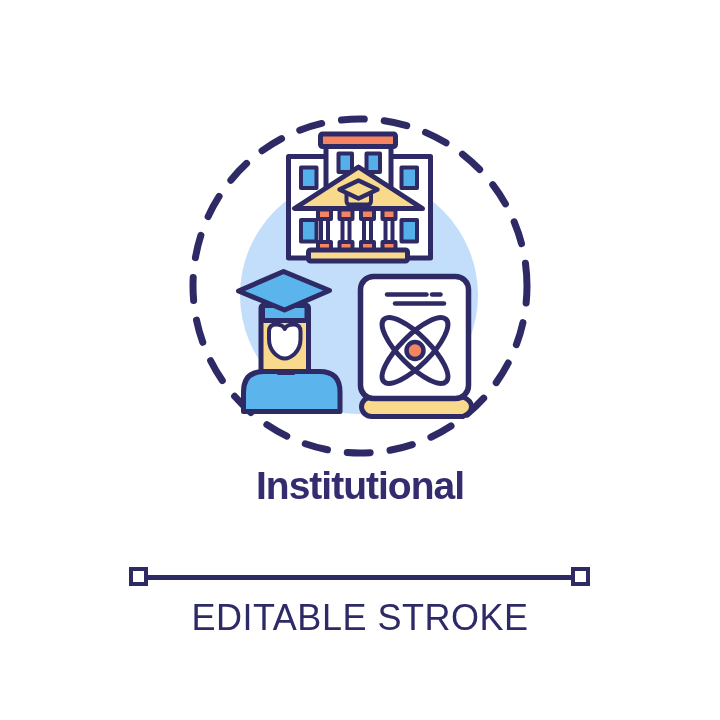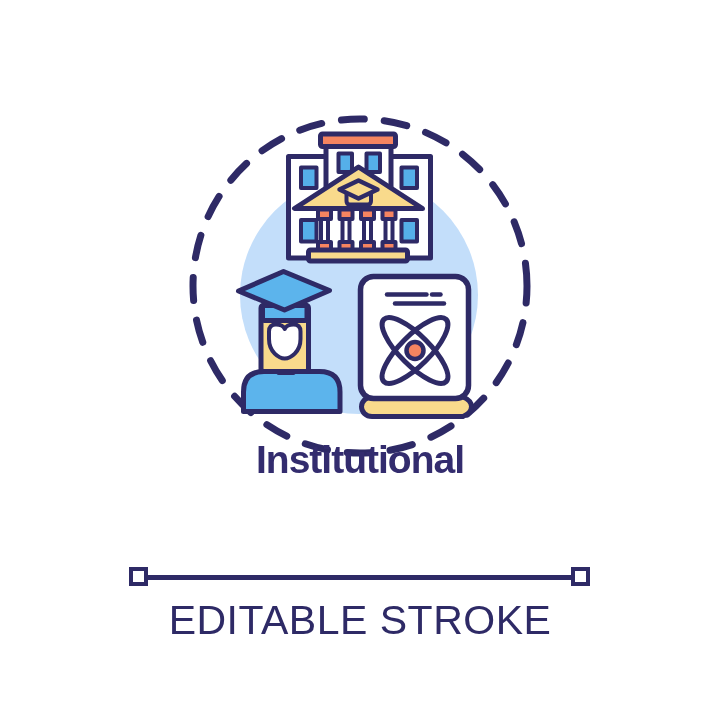--- a/index.html
+++ b/index.html
@@ -13,37 +13,37 @@
   .ln{stroke:var(--outline);stroke-linejoin:round;stroke-linecap:round;}
   .f-none{fill:none}
   .f-white{fill:#ffffff}
   .f-yellow{fill:var(--yellow)}
   .f-orange{fill:var(--orange)}
   .f-sky{fill:var(--sky_blue)}
   .f-window{fill:var(--window_blue)}
   .f-bg{fill:var(--bg_circle)}
 
   .title{
-    position:absolute;left:0;right:0;top:436px;text-align:center;
+    position:absolute;left:0;right:0;top:462px;text-align:center;
     font-size:39px;line-height:47px;font-weight:bold;letter-spacing:-1px;
     color:var(--title_text);
   }
   .divider-line{
     position:absolute;left:147px;top:575px;width:425px;height:5px;
     background:var(--outline);
   }
   .divider-endpoint{
     position:absolute;top:567px;width:11px;height:11px;background:#ffffff;
     border:4px solid var(--outline);
   }
   .divider-endpoint.left{left:129px;}
   .divider-endpoint.right{left:571px;}
   .footer-label{
     position:absolute;left:0;right:0;top:597px;text-align:center;
-    font-size:41px;font-weight:500;letter-spacing:0.5px;
+    font-size:36px;font-weight:500;letter-spacing:0.5px;
     color:var(--outline);
   }
 </style>
 </head>
 <body>
 
 <svg class="art" viewBox="0 0 720 720" aria-hidden="true">
 
   <circle class="f-bg" cx="359" cy="295" r="119"></circle>
 

